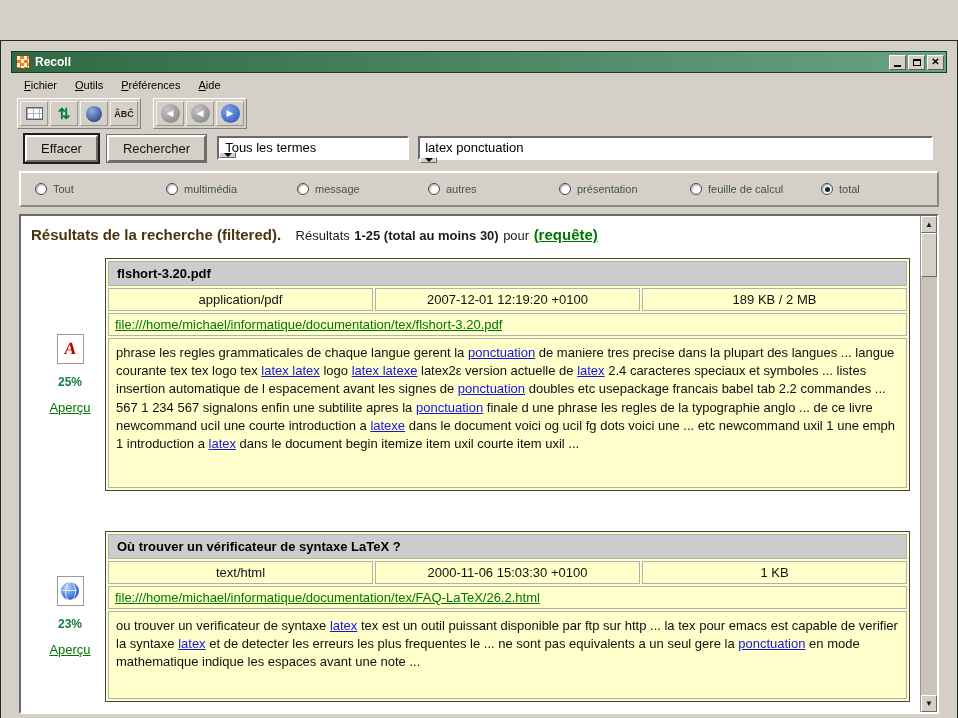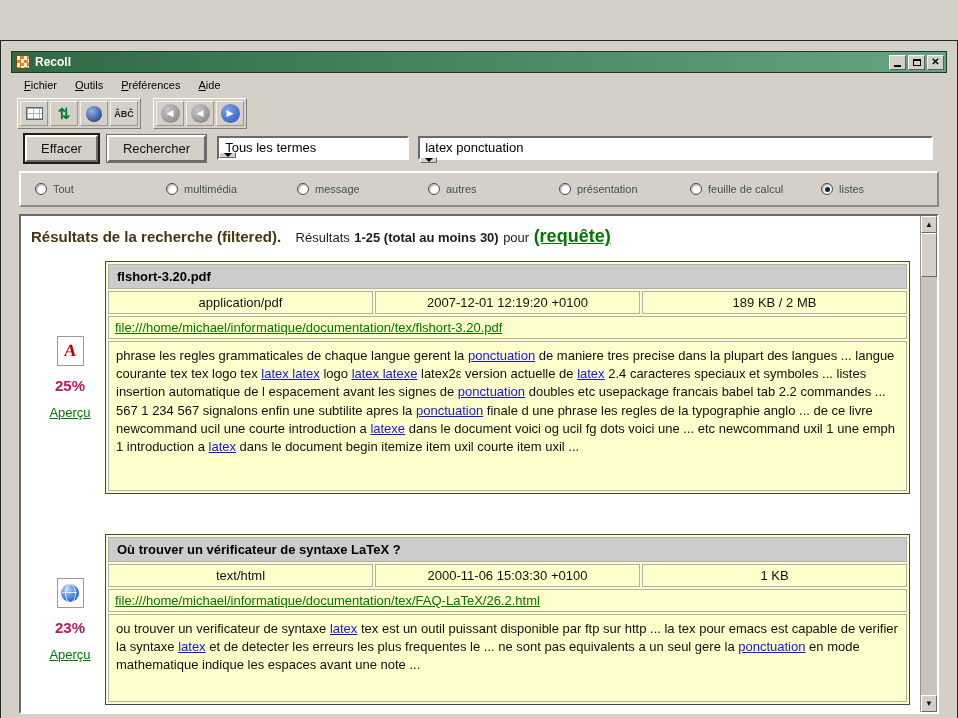--- a/index.html
+++ b/index.html
@@ -129,39 +129,39 @@
   .results-frame {
     flex: 0 0 500px; margin: 7px 8px 0 8px;
     border: 2px solid; border-color: #6a6a6a #fff #fff #6a6a6a;
     background: #fff; display: flex; overflow: hidden;
   }
   .results-doc { flex: 1; overflow: hidden; padding: 6px 6px 0 8px; }
   .results-header { margin: 4px 0 14px 2px; }
   .rh-title { font-size: 15px; font-weight: bold; color: var(--header_title,#4a3410); margin-right: 10px; }
   .rh-label { font-size: 13px; color: #1c1c1c; }
   .rh-range { font-size: 13px; font-weight: bold; color: #1c1c1c; }
-  .rh-query { font-size: 18px; font-weight: bold; color: var(--link,#007700); text-decoration: underline; cursor: pointer; }
+  .rh-query { font-size: 15px; font-weight: bold; color: var(--link,#007700); text-decoration: underline; cursor: pointer; }
 
   .result { display: flex; margin: 0 4px 40px 6px; }
   .result-side {
     width: 70px; flex: 0 0 70px;
     display: flex; flex-direction: column; align-items: center; justify-content: center; gap: 11px;
   }
   .file-box {
     width: 27px; height: 30px; background: #fff; border: 1px solid #9a9a9a;
     display: flex; align-items: center; justify-content: center;
   }
   .pdf-a { color: #c40000; font-weight: bold; font-size: 17px; font-family: "Liberation Serif", serif; transform: skewX(-6deg); }
   .globe { width: 18px; height: 18px; border-radius: 50%; position: relative;
     background: radial-gradient(circle at 35% 30%, #bcd8ff, #2a66cc 70%, #123c8a); }
   .globe::after { content: ""; position: absolute; left: 4px; top: 0; width: 9px; height: 17px;
     border: 1px solid rgba(255,255,255,.75); border-radius: 50%; }
   .globe::before { content: ""; position: absolute; left: 1px; top: 8px; width: 15px; height: 1px;
     background: rgba(255,255,255,.75); }
-  .pct { font-size: 15px; font-weight: bold; color: #be185d; }
+  .pct { font-size: 12px; font-weight: bold; color: #15803d; }
   .apercu { font-size: 13px; color: var(--link,#007700); text-decoration: underline; cursor: pointer; }
 
   .result-table {
     flex: 1; border: 1px solid #454545; background: var(--result_bg,#ffffcc);
     padding: 2px; display: flex; flex-direction: column; gap: 2px;
   }
   .cell { border: 1px solid #b0b0b0; font-size: 13px; color: #101010; }
   .title-cell { background: #cccccc; font-weight: bold; padding: 4px 8px; color: #000; }
   .meta-row { display: flex; gap: 2px; }
   .meta { flex: 1; text-align: center; padding: 3px 4px; background: var(--result_bg,#ffffcc); }
@@ -281,21 +281,21 @@
     <label class="radio-opt">
       <span class="radio"></span>
       <span>présentation</span>
     </label>
     <label class="radio-opt">
       <span class="radio"></span>
       <span>feuille de calcul</span>
     </label>
     <label class="radio-opt">
       <span class="radio checked"></span>
-      <span>listes</span>
+      <span>total</span>
     </label>
   </div>
 
   <div class="results-frame">
     <div class="results-doc">
 
       <div class="results-header">
         <span class="rh-title">Résultats de la recherche (filtered).</span>
         <span class="rh-label">Résultats</span>
         <span class="rh-range">1-25 (total au moins 30)</span>

